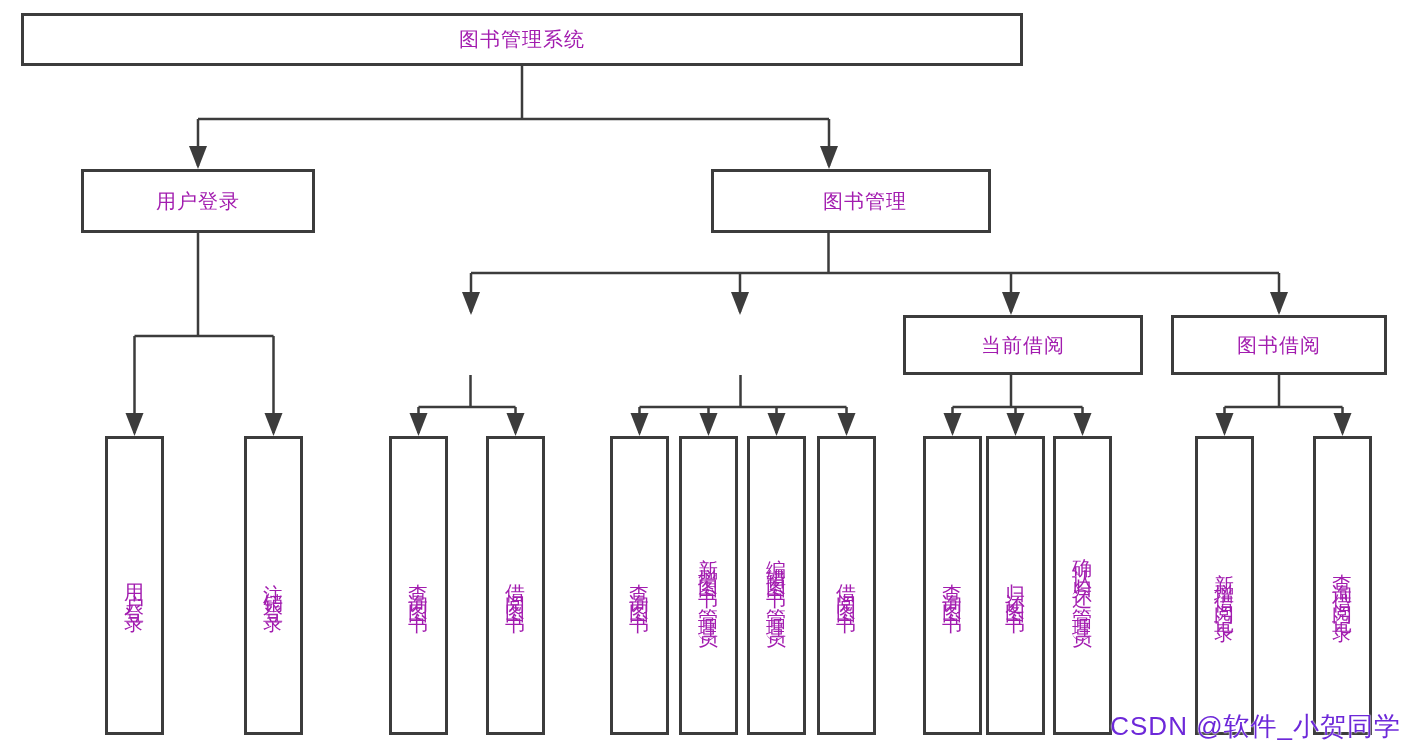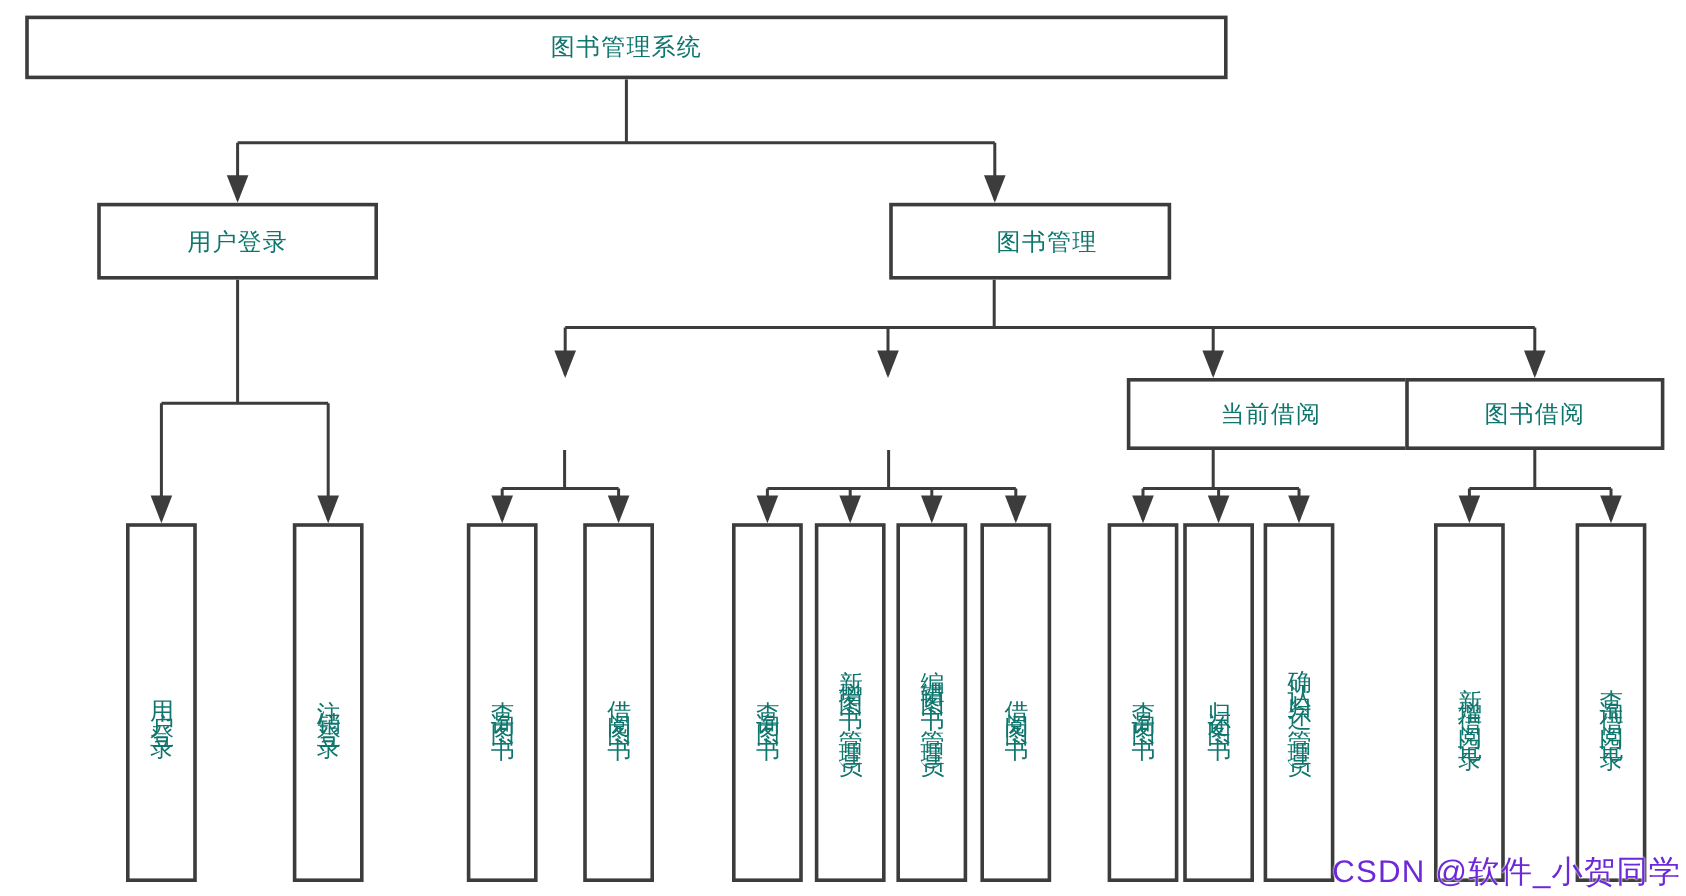--- a/index.html
+++ b/index.html
@@ -18,21 +18,21 @@
   }
   .box {
     position: absolute;
     box-sizing: border-box;
     border: 3px solid #3c3c3c;
     background: #ffffff;
     display: flex;
     align-items: center;
     justify-content: center;
     font-size: 20px;
-    color: #0f766e;
+    color: #a21caf;
     letter-spacing: 1px;
     text-align: center;
   }
   .hbox { white-space: nowrap; }
   .vbox {
     writing-mode: vertical-rl;
     text-orientation: mixed;
     letter-spacing: 10px;
     line-height: 1;
     padding-top: 4px;
@@ -83,23 +83,23 @@
       <polygon points="1006.5,413 1024.5,413 1015.5,436"></polygon>
       <polygon points="1073.5,413 1091.5,413 1082.5,436"></polygon>
       <polygon points="1215.5,413 1233.5,413 1224.5,436"></polygon>
       <polygon points="1333.5,413 1351.5,413 1342.5,436"></polygon>
     </g>
   </svg>
 
   <div class="box hbox" style="left:21px; top:13px; width:1002px; height:53px;">图书管理系统</div>
 
   <div class="box hbox" style="left:81px; top:169px; width:234px; height:64px;">用户登录</div>
-  <div class="box hbox" style="left:741px; top:169px; width:235px; height:64px;padding-left:28px;">图书管理</div>
+  <div class="box hbox" style="left:711px; top:169px; width:280px; height:64px;padding-left:28px;">图书管理</div>
 
-  <div class="box hbox" style="left:903px; top:315px; width:240px; height:60px;margin-left:36px;">当前借阅</div>
+  <div class="box hbox" style="left:903px; top:315px; width:240px; height:60px;">当前借阅</div>
   <div class="box hbox" style="left:1171px; top:315px; width:216px; height:60px;">图书借阅</div>
 
   <div class="box vbox" style="left:105px; top:436px; width:59px; height:299px;">用户登录</div>
   <div class="box vbox" style="left:244px; top:436px; width:59px; height:299px;">注销登录</div>
 
   <div class="box vbox" style="left:389px; top:436px; width:59px; height:299px;">查询图书</div>
   <div class="box vbox" style="left:486px; top:436px; width:59px; height:299px;">借阅图书</div>
 
   <div class="box vbox" style="left:610px; top:436px; width:59px; height:299px;">查询图书</div>
   <div class="box vbox" style="left:679px; top:436px; width:59px; height:299px;">新增图书（管理员）</div>

